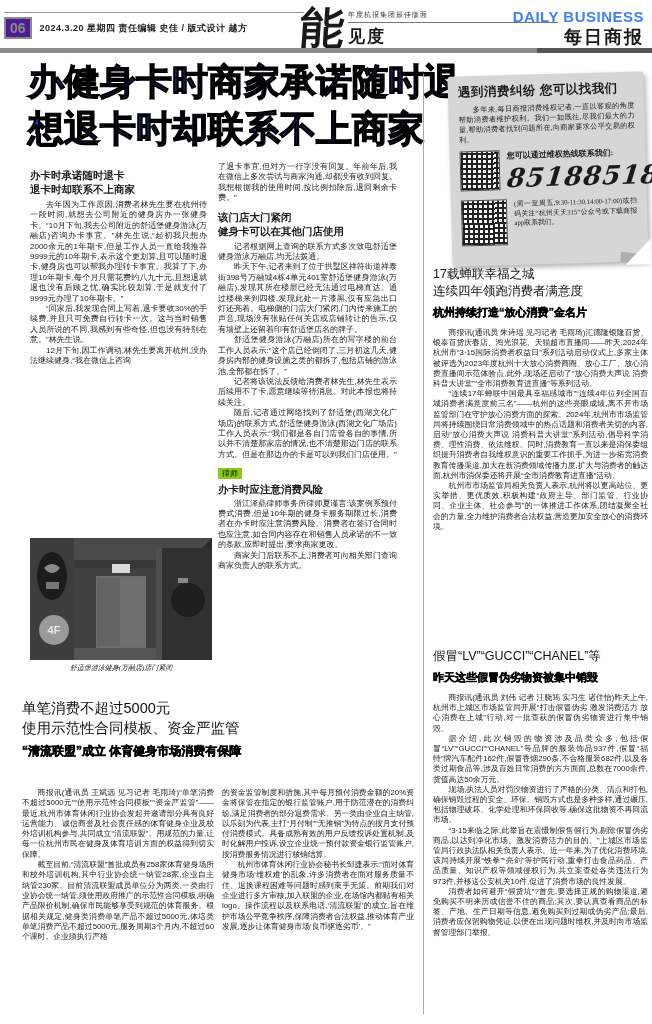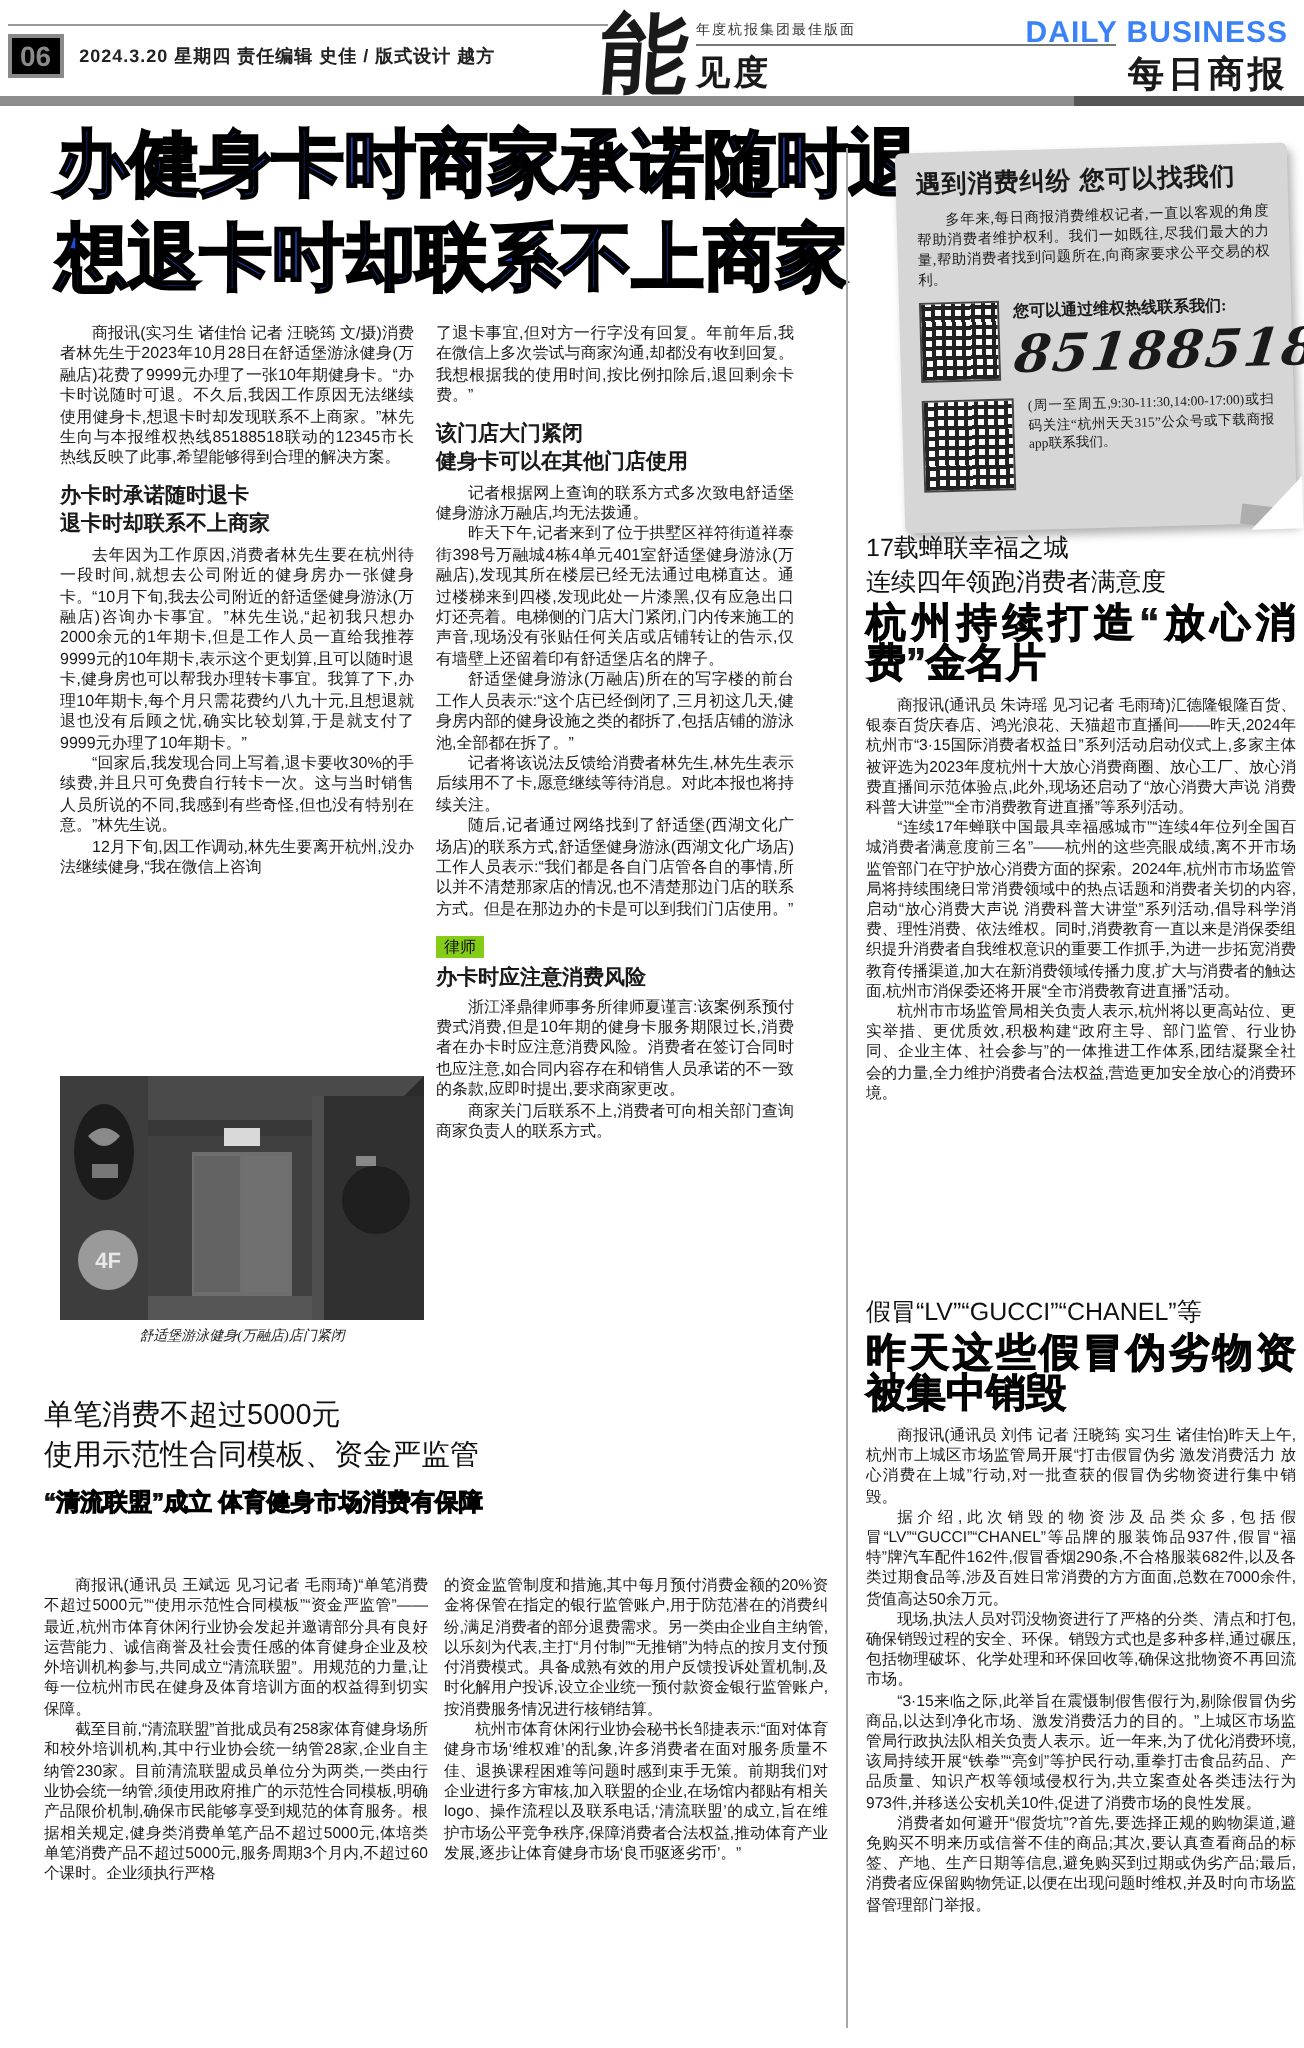--- a/index.html
+++ b/index.html
@@ -3,21 +3,21 @@
 <meta charset="utf-8">
 <style>
   html,body{margin:0;padding:0;background:#e8e8e8;}
   .page{position:relative;width:652px;height:1024px;margin:0 auto;background:#fff;
         overflow:hidden;font-family:"Liberation Sans","DejaVu Sans",sans-serif;color:#1a1a1a;}
   
   .header{position:absolute;left:0;top:4px;width:652px;height:46px;}
   .header-bar{position:absolute;left:0;top:44px;width:652px;height:5px;background:#8c8c8c;}
   .header-bar-dark{position:absolute;right:0;top:44px;width:115px;height:5px;background:#555;}
   .hdr-left{position:absolute;left:4px;top:8px;width:300px;border-top:1px solid #999;padding-top:4px;display:flex;align-items:center;gap:8px;}
-  .pageno{border:2px solid #8a8a8a;background:#000000;color:#8a8a8a;font-weight:bold;
+  .pageno{border:2px solid #8a8a8a;background:#4c1d95;color:#8a8a8a;font-weight:bold;
           font-size:14px;line-height:18px;padding:0 4px;}
   .dateline{font-size:9px;font-weight:bold;color:#222;letter-spacing:0.5px;}
   .brand{position:absolute;left:300px;top:2px;display:flex;align-items:flex-start;gap:4px;}
   .brand-char{font-size:44px;font-weight:900;line-height:44px;transform:skewX(-4deg);}
   .brand-right{padding-top:4px;}
   .award{font-size:7px;color:#333;border-bottom:1px solid #777;padding-bottom:2px;width:210px;letter-spacing:1px;}
   .brand-sub{font-size:17px;font-weight:800;margin-top:2px;letter-spacing:2px;}
   .masthead{position:absolute;right:8px;top:4px;text-align:right;}
   .mast-en{font-size:15px;font-weight:bold;color:#3b82f6;letter-spacing:0.5px;}
   .mast-cn{font-size:18px;font-weight:900;font-family:"Liberation Serif","DejaVu Serif",serif;letter-spacing:2px;}
@@ -58,21 +58,21 @@
   
   .photo{position:absolute;left:30px;top:538px;width:182px;height:122px;}
   .caption{position:absolute;left:30px;top:663px;width:182px;text-align:center;font-size:7px;
            font-style:italic;font-family:"Liberation Serif","DejaVu Serif",serif;color:#222;}
   
   .vrule{position:absolute;left:423px;top:74px;width:1px;height:940px;background:#a8a8a8;}
   
   .s2{left:433px;top:266px;width:215px;}
   .s3{left:433px;top:648px;width:215px;}
   .kicker{font-size:12.5px;line-height:17px;color:#111;font-weight:400;}
-  .story-headline{font-size:20px;line-height:20px;font-weight:900;-webkit-text-stroke:0.4px #000;margin:2px 0 6px;}
+  .story-headline{font-size:11px;line-height:20px;font-weight:900;-webkit-text-stroke:0.4px #000;margin:2px 0 6px;}
   .rcol{font-size:7.8px;line-height:10.2px;}
   
   .s4head{position:absolute;left:22px;top:698px;width:402px;}
   .kicker-lg{font-size:14.5px;line-height:20px;color:#111;}
   .s4-headline{font-size:12px;line-height:22px;font-weight:900;-webkit-text-stroke:0.5px #000;margin-top:2px;}
   .s4col1{left:22px;top:788px;width:192px;font-size:7.8px;line-height:10.3px;}
   .s4col2{left:222px;top:788px;width:192px;font-size:7.8px;line-height:10.3px;}
 </style>
 </head>
 <body>
@@ -114,21 +114,20 @@
         <div class="phone">85188518</div>
       </div>
     </div>
     <div class="note-row">
       <div class="qr qr2"></div>
       <div class="hours">(周一至周五,9:30-11:30,14:00-17:00)或扫码关注“杭州天天315”公众号或下载商报app联系我们。</div>
     </div>
   </div>
 
   <div class="col s1col1">
-    <p>商报讯(实习生 诸佳怡 记者 汪晓筠 文/摄)消费者林先生于2023年10月28日在舒适堡游泳健身(万融店)花费了9999元办理了一张10年期健身卡。“办卡时说随时可退。不久后,我因工作原因无法继续使用健身卡,想退卡时却发现联系不上商家。”林先生向与本报维权热线85188518联动的12345市长热线反映了此事,希望能够得到合理的解决方案。</p>
     <div class="subhead">
       <div>办卡时承诺随时退卡</div>
       <div>退卡时却联系不上商家</div>
     </div>
     <p>去年因为工作原因,消费者林先生要在杭州待一段时间,就想去公司附近的健身房办一张健身卡。“10月下旬,我去公司附近的舒适堡健身游泳(万融店)咨询办卡事宜。”林先生说,“起初我只想办2000余元的1年期卡,但是工作人员一直给我推荐9999元的10年期卡,表示这个更划算,且可以随时退卡,健身房也可以帮我办理转卡事宜。我算了下,办理10年期卡,每个月只需花费约八九十元,且想退就退也没有后顾之忧,确实比较划算,于是就支付了9999元办理了10年期卡。”</p>
     <p>“回家后,我发现合同上写着,退卡要收30%的手续费,并且只可免费自行转卡一次。这与当时销售人员所说的不同,我感到有些奇怪,但也没有特别在意。”林先生说。</p>
     <p>12月下旬,因工作调动,林先生要离开杭州,没办法继续健身,“我在微信上咨询</p>
   </div>
 
   <div class="photo">

